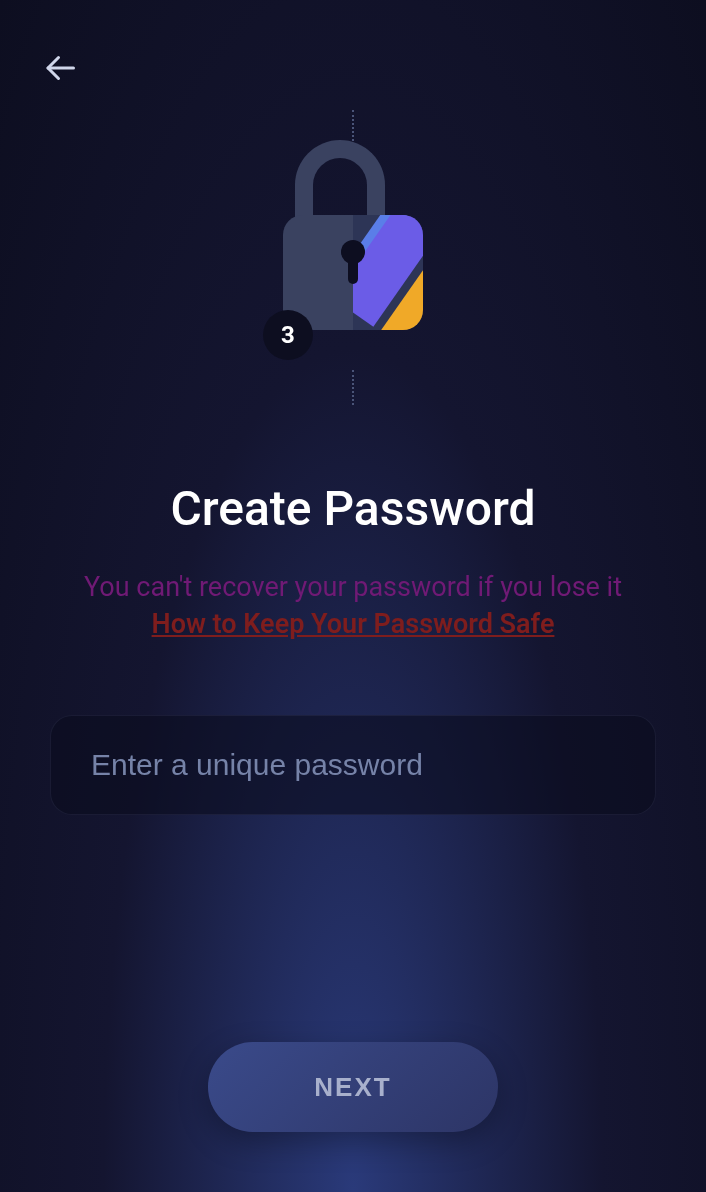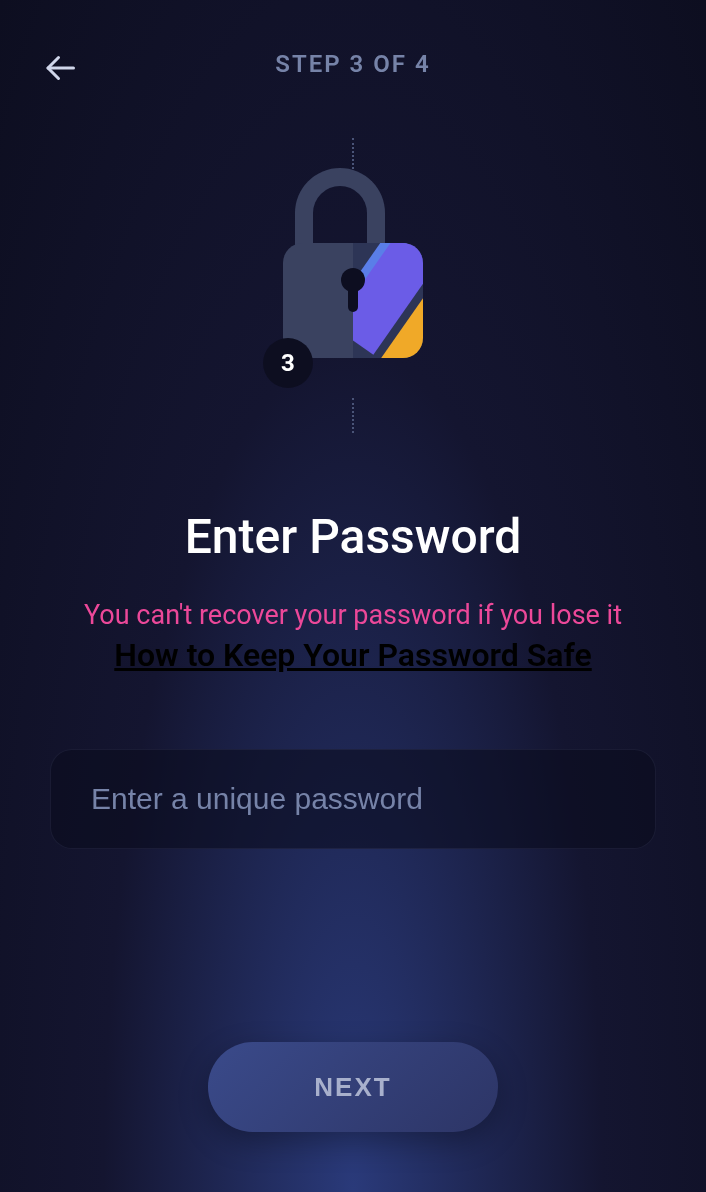--- a/index.html
+++ b/index.html
@@ -177,27 +177,27 @@
     }
     .title {
       font-size: 48px;
       font-weight: 500;
       color: #ffffff;
       margin-bottom: 30px;
     }
     .subtitle {
       font-size: 27px;
       font-weight: 400;
-      color: #ec4899;
+      color: #701a75;
       line-height: 1.5;
     }
     .link {
-      font-size: 32px;
+      font-size: 27px;
       font-weight: 600;
-      color: #000000;
+      color: #7f1d1d;
       text-decoration: underline;
       cursor: pointer;
       display: inline-block;
     }
     .input-container {
       margin: 75px 50px 0;
     }
     .password-input {
       width: 100%;
       height: 100px;
@@ -233,21 +233,20 @@
 </head>
 <body>
 
 <div class="header">
   <div class="back-button">
     <svg viewBox="0 0 24 24" fill="none" stroke="#d0d6ea" stroke-width="2" stroke-linecap="round" stroke-linejoin="round">
       <line x1="21" y1="12" x2="4" y2="12"></line>
       <polyline points="11 19 4 12 11 5"></polyline>
     </svg>
   </div>
-  <div class="step-label">STEP 3 OF 4</div>
 </div>
 
 <div class="illustration">
   <div class="lock-container">
     <div class="dotted-line-top"></div>
     <div class="lock-shackle"></div>
     <div class="lock-body">
       <div class="lock-body-left"></div>
       <div class="lock-body-right">
         <div class="stripe-blue"></div>
@@ -258,21 +257,21 @@
     <div class="keyhole">
       <div class="keyhole-circle"></div>
       <div class="keyhole-slot"></div>
     </div>
     <div class="step-badge">3</div>
     <div class="dotted-line-bottom"></div>
   </div>
 </div>
 
 <div class="content">
-  <h1 class="title">Enter Password</h1>
+  <h1 class="title">Create Password</h1>
   <p class="subtitle">You can't recover your password if you lose it</p>
   <a class="link">How to Keep Your Password Safe</a>
 </div>
 
 <div class="input-container">
   <input type="password" class="password-input" autofocus="" placeholder="Enter a unique password" style="">
 </div>
 
 <button class="next-button">NEXT</button>
 

